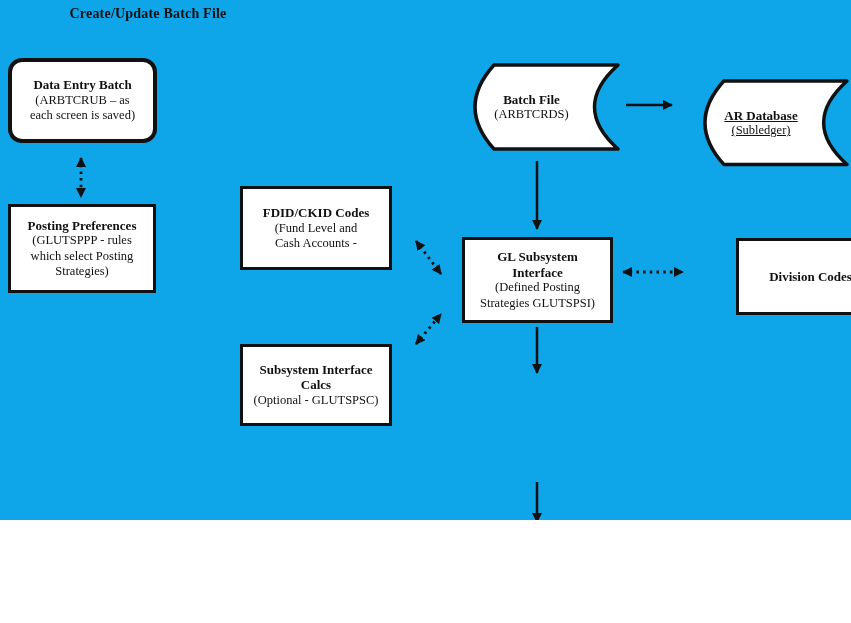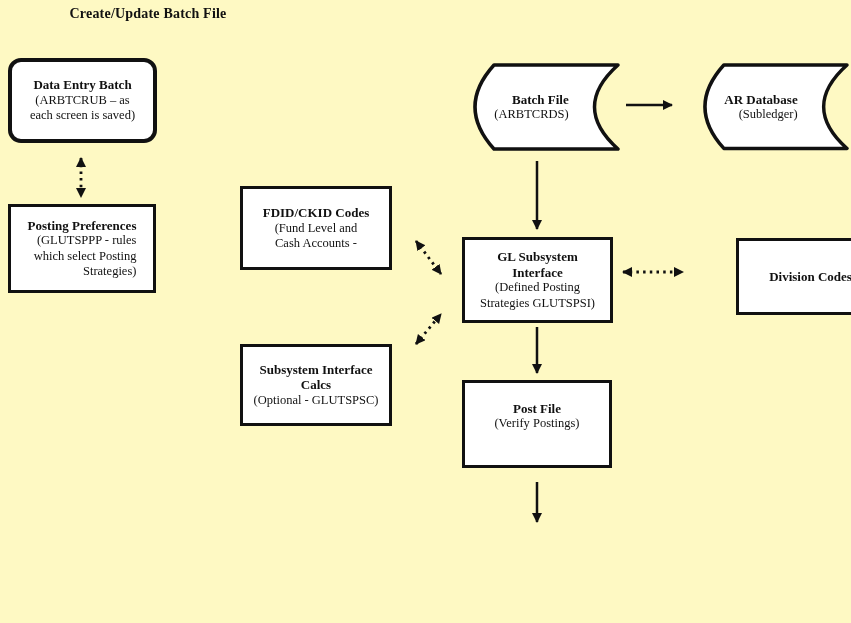--- a/index.html
+++ b/index.html
@@ -1,21 +1,21 @@
 <!DOCTYPE html>
 <html><head>
 <meta charset="utf-8">
 <style>
   * { margin: 0; padding: 0; box-sizing: border-box; }
   html, body { background: #ffffff; }
   .canvas {
     position: relative;
     width: 851px;
-    height: 623px;
-    background: #fef9c3;
+    height: 520px;
+    background: #0ea5e9;
     font-family: "Liberation Serif", "DejaVu Serif", serif;
     color: #111111;
     overflow: hidden;
   }
   .section-title {
     position: absolute;
     font-size: 14px;
     font-weight: bold;
     text-align: center;
     letter-spacing: 0.2px;
@@ -24,21 +24,21 @@
     position: absolute;
     display: flex;
     flex-direction: column;
     justify-content: center;
     align-items: center;
     text-align: center;
     background: #ffffff;
   }
   .rect   { border: 3.5px solid #111111; }
   .round  { border: 4px solid #111111; border-radius: 14px; }
-  .cyl    { border: none; background: transparent; text-align: right; }
+  .cyl    { border: none; background: transparent; }
   .cyl > .cyl-shape {
     position: absolute;
     inset: 0;
     overflow: visible;
     z-index: 0;
   }
   .cyl > .txt { position: relative; z-index: 1; }
   .txt { padding: 0 5px; }
   .cyl .txt { padding-right: 30px; }
   .node-title {
@@ -87,29 +87,29 @@
 
     <line class="dotted-edge" x1="416" y1="344" x2="441" y2="314" marker-start="url(#ah)" marker-end="url(#ah)"></line>
 
     <line class="dotted-edge" x1="623" y1="272" x2="683" y2="272" marker-start="url(#ah)" marker-end="url(#ah)"></line>
 
     <line class="solid-edge" x1="537" y1="327" x2="537" y2="373" marker-end="url(#ah)"></line>
 
     <line class="solid-edge" x1="537" y1="482" x2="537" y2="522" marker-end="url(#ah)"></line>
   </svg>
 
-  <div class="node round" style="left:8px; top:58px; width:149px; height:85px;border-radius:13px;">
+  <div class="node round" style="left:8px; top:58px; width:149px; height:85px;">
     <div class="txt">
       <div class="node-title">Data Entry Batch</div>
       <div class="node-sub">(ARBTCRUB – as
 each screen is saved)</div>
     </div>
   </div>
 
-  <div class="node rect" style="left:8px; top:204px; width:148px; height:89px;text-align:right;">
+  <div class="node rect" style="left:8px; top:204px; width:148px; height:89px;">
     <div class="txt">
       <div class="node-title">Posting Preferences</div>
       <div class="node-sub">(GLUTSPPP - rules
 which select Posting
 Strategies)</div>
     </div>
   </div>
 
   <div class="node rect" style="left:240px; top:186px; width:152px; height:84px;">
     <div class="txt">
@@ -130,21 +130,21 @@
   <div class="node cyl" style="left:468px; top:62px; width:152px; height:90px;">
     <svg class="cyl-shape" viewBox="0 0 152 90">
       <path d="M 150,3 Q 103,45 150,87 L 26,87 Q -12,45 26,3 Z" fill="#ffffff" stroke="#111111" stroke-width="3.5" stroke-linejoin="round"></path>
     </svg>
     <div class="txt">
       <div class="node-title">Batch File</div>
       <div class="node-sub">(ARBTCRDS)</div>
     </div>
   </div>
 
-  <div class="node cyl" style="left:698px; top:62px; width:151px; height:90px;">
+  <div class="node cyl" style="left:698px; top:78px; width:151px; height:90px;text-decoration:underline;">
     <svg class="cyl-shape" viewBox="0 0 152 90">
       <path d="M 150,3 Q 103,45 150,87 L 26,87 Q -12,45 26,3 Z" fill="#ffffff" stroke="#111111" stroke-width="3.5" stroke-linejoin="round"></path>
     </svg>
     <div class="txt">
       <div class="node-title">AR Database</div>
       <div class="node-sub">(Subledger)</div>
     </div>
   </div>
 
   <div class="node rect" style="left:462px; top:237px; width:151px; height:86px;">
@@ -155,21 +155,15 @@
 Strategies GLUTSPSI)</div>
     </div>
   </div>
 
   <div class="node rect" style="left:696px; top:238px; width:149px; height:77px;margin-left:40px;">
     <div class="txt">
       <div class="node-title">Division Codes</div>
     </div>
   </div>
 
-  <div class="node rect" style="left:462px; top:380px; width:150px; height:88px; padding-bottom:16px;">
-    <div class="txt">
-      <div class="node-title">Post File</div>
-      <div class="node-sub">(Verify Postings)</div>
-    </div>
-  </div>
 
 
 </div>
 
 </body></html>

